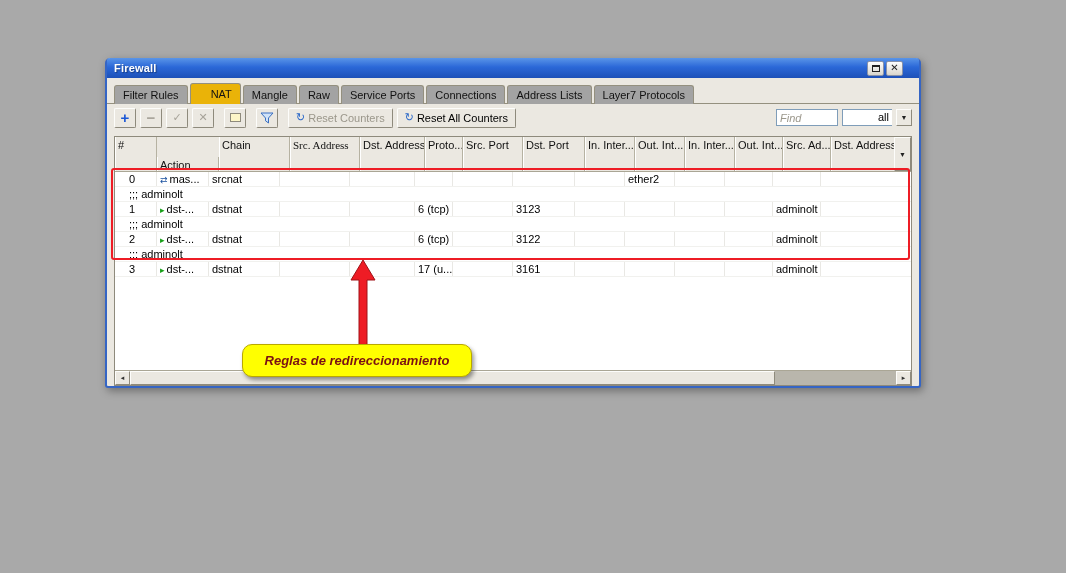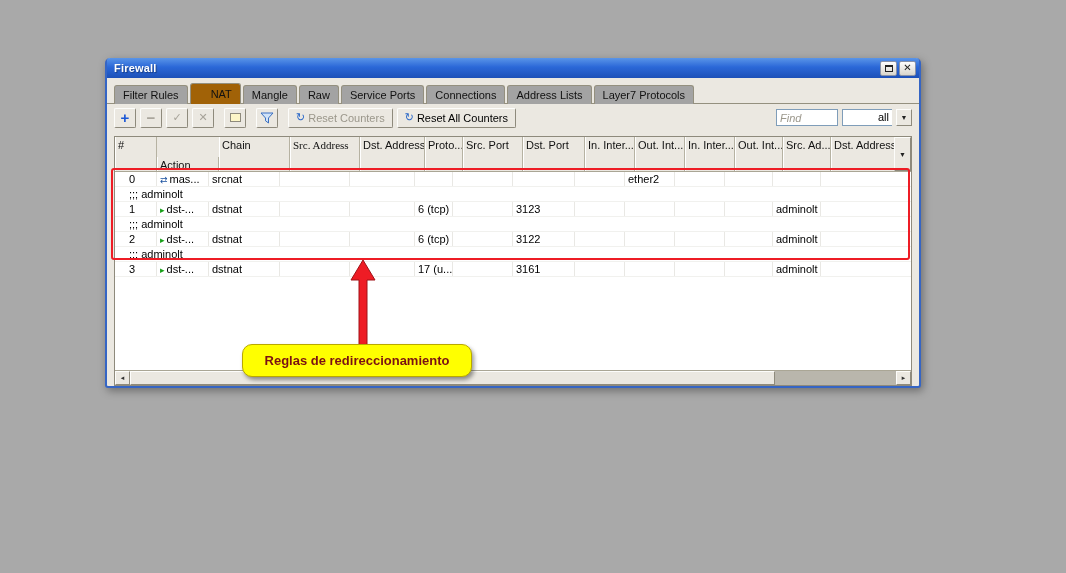--- a/index.html
+++ b/index.html
@@ -2,33 +2,33 @@
 <html><head>
 <meta charset="utf-8">
 <style>
   *{box-sizing:border-box;margin:0;padding:0;}
   html,body{width:1066px;height:573px;}
   body{position:relative;background:#a9a9a9;font-family:"Liberation Sans","DejaVu Sans",sans-serif;overflow:hidden;}
 
   .window{position:absolute;left:105px;top:58px;width:816px;height:330px;display:flex;flex-direction:column;
     background:#ebe8e1;border:2px solid #3565c4;border-top:none;border-radius:5px 5px 3px 3px;
     box-shadow:2px 3px 9px rgba(0,0,0,.35);z-index:1;}
-  .titlebar{flex:0 0 20px;display:flex;align-items:center;padding:0 3px 0 7px;
+  .titlebar{flex:0 0 20px;display:flex;align-items:center;padding:0 16px 0 7px;
     background:linear-gradient(to bottom,#5a95e8 0%,#2b68d8 45%,#1c50b8 100%);border-radius:3px 3px 0 0;}
   .title{flex:1;color:#fff;font-size:11px;font-weight:bold;letter-spacing:.2px;text-shadow:1px 1px 1px rgba(0,0,0,.35);}
   .tbtn{width:17px;height:15px;margin-left:2px;display:flex;align-items:center;justify-content:center;
     background:linear-gradient(#fefefe,#d9d6cd);border:1px solid #8a93a8;border-radius:2px;font-size:9px;color:#222;}
   .maxglyph{display:inline-block;width:8px;height:7px;border:1px solid #222;border-top-width:2px;}
   .closeglyph{font-size:10px;font-weight:bold;line-height:1;}
 
   .tabstrip{flex:0 0 26px;position:relative;display:flex;align-items:flex-end;gap:2px;padding:5px 7px 0;}
   .tabstrip::after{content:"";position:absolute;left:0;right:0;bottom:0;height:1px;background:#94907f;}
   .tab{position:relative;z-index:1;height:19px;padding:3px 8px 0;font-size:11px;color:#111;background:#a3a3a3;
     border:1px solid #94907f;border-bottom:none;border-radius:3px 3px 0 0;white-space:nowrap;}
-  .tab.active{background:#a16207;height:21px;padding-top:4px;padding-left:20px;}
+  .tab.active{background:#eab308;height:21px;padding-top:4px;padding-left:20px;}
 
   .toolbar{flex:0 0 27px;display:flex;align-items:center;gap:4px;padding:0 7px;}
   .tbn{height:20px;min-width:22px;padding:0 2px;display:flex;align-items:center;justify-content:center;gap:3px;
     background:#ebe8e1;border:1px solid;border-color:#fdfdfb #8e8a7c #8e8a7c #fdfdfb;border-radius:2px;font-size:12px;}
   .tbn.ml{margin-left:6px;}
   .ic-add{color:#1b57d6;font-weight:bold;font-size:15px;line-height:1;}
   .ic-minus{color:#a7a399;font-weight:bold;font-size:15px;line-height:1;}
   .ic-gray{color:#a7a399;font-weight:bold;font-size:11px;line-height:1;}
   .note{display:inline-block;width:11px;height:9px;background:#fdf6c8;border:1px solid #8e8a7c;}
   .tbn.wide{padding:0 7px;font-size:11px;white-space:nowrap;}
@@ -62,21 +62,21 @@
   .sbtn{flex:0 0 15px;display:flex;align-items:center;justify-content:center;background:#ebe8e1;
     border:1px solid;border-color:#fdfdfb #8e8a7c #8e8a7c #fdfdfb;font-size:6px;color:#333;}
   .sthumb{flex:0 0 645px;background:#ebe8e1;border:1px solid;border-color:#fdfdfb #8e8a7c #8e8a7c #fdfdfb;}
   .strack{flex:1;background:#b9b6ac;}
   .statusbar{flex:0 0 20px;padding:4px 0 0 11px;font-size:11px;color:#000;}
 
   .hl-rect{position:absolute;left:111px;top:168px;width:799px;height:92px;border:2px solid #ee1c25;border-radius:3px;z-index:20;}
   .arrow-svg{position:absolute;left:344px;top:258px;z-index:21;}
   .callout{position:absolute;left:242px;top:344px;width:230px;height:33px;display:flex;align-items:center;justify-content:center;
     background:#ffff00;border:1px solid #b9a800;border-radius:10px;box-shadow:2px 3px 4px rgba(0,0,0,.4);
-    z-index:22;font-size:13px;font-weight:bold;color:#7a1113;}
+    z-index:22;font-size:13px;font-weight:bold;color:#7a1113;font-style:italic;}
 </style>
 </head>
 <body>
 
 <div class="window">
   <div class="titlebar">
     <span class="title">Firewall</span>
     <div class="tbtn">
         <span class="maxglyph"></span>
       </div>

